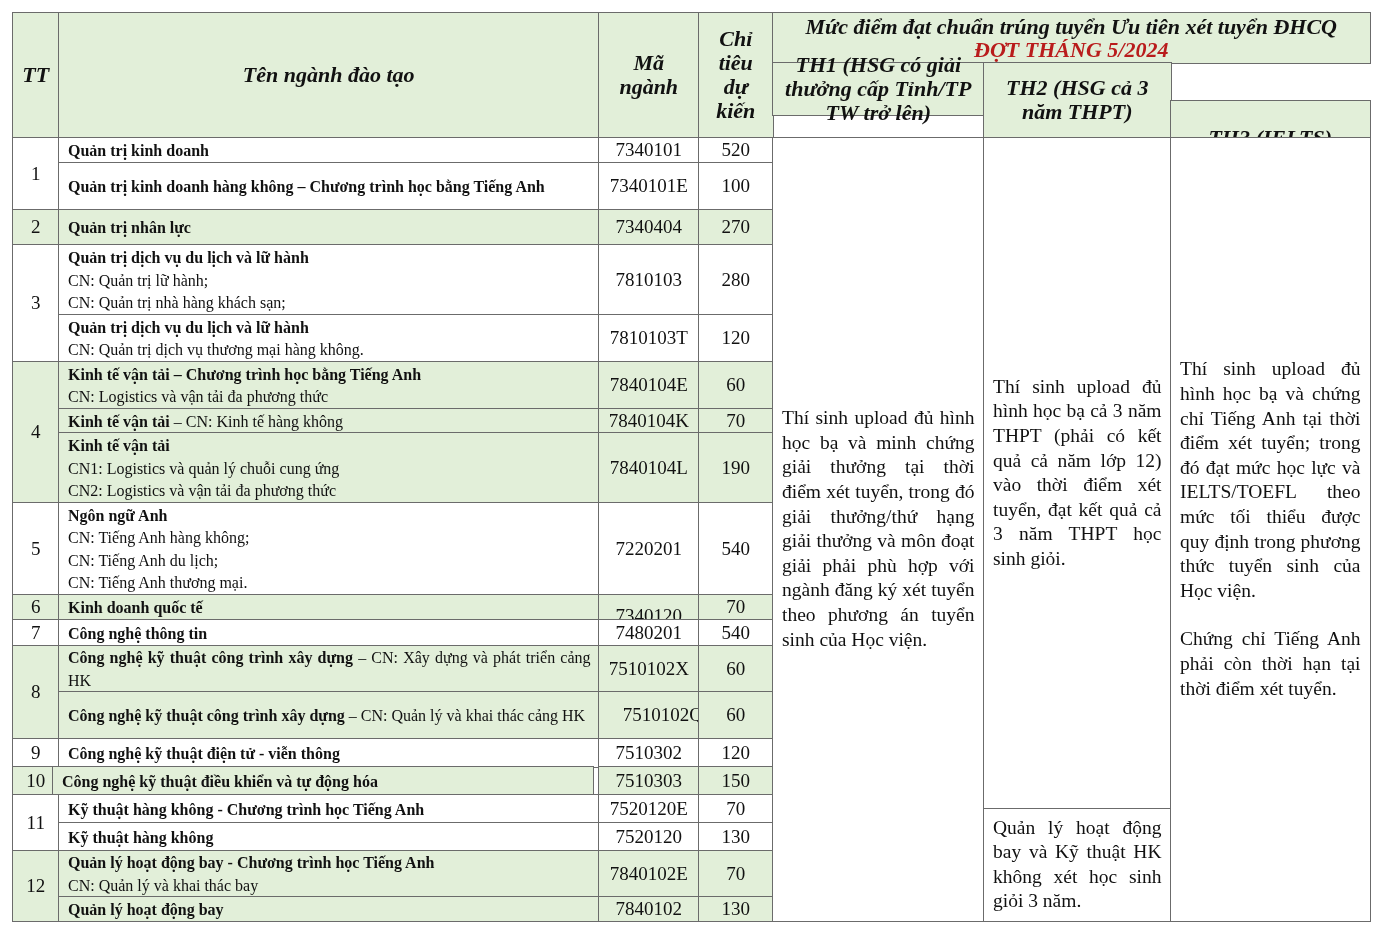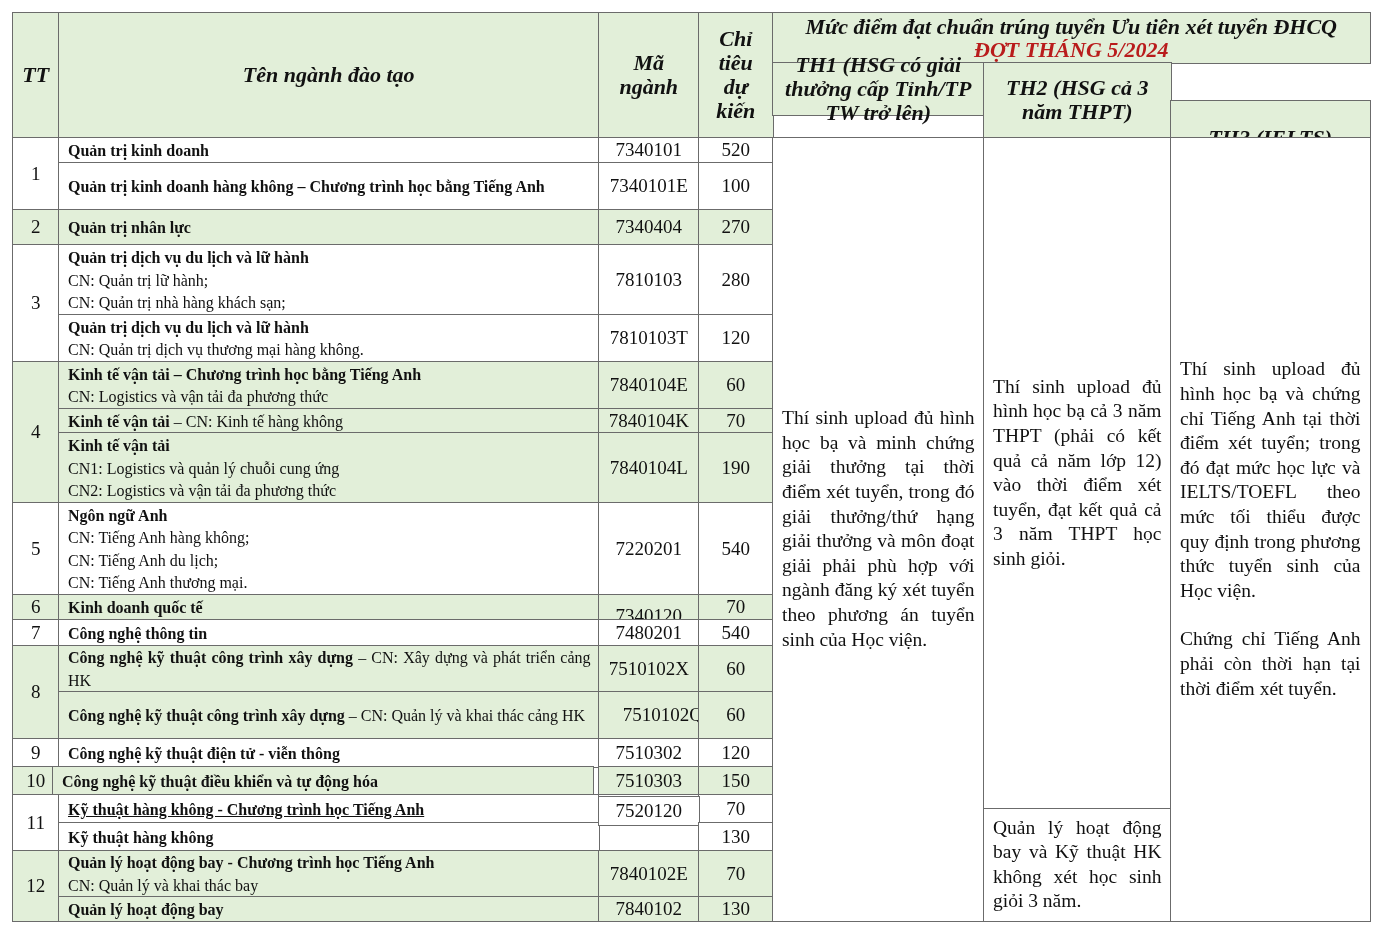--- a/index.html
+++ b/index.html
@@ -216,33 +216,33 @@
     </div>
     <div class="cell green num" style="left: 598px; top: 766px; width: 101.5px; height: 29.5px;">
       <span>7510303</span>
     </div>
     <div class="cell green num" style="left: 698px; top: 766px; width: 75.5px; height: 29.5px;">
       <span>150</span>
     </div>
     <div class="cell white num" style="left: 12px; top: 794px; width: 47.5px; height: 57.5px;">
       <span>11</span>
     </div>
-    <div class="cell white name" style="left: 58px; top: 794px; width: 541.5px; height: 29.5px; text-decoration: underline;">
+    <div class="cell white name" style="left: 58px; top: 794px; width: 541.5px; height: 29.5px;">
       <div class="just"><span class="b">Kỹ thuật hàng không - Chương trình học Tiếng Anh</span></div>
     </div>
     <div class="cell white num" style="left: 598px; top: 794px; width: 101.5px; height: 29.5px;">
       <span>7520120E</span>
     </div>
     <div class="cell white num" style="left: 698px; top: 794px; width: 75.5px; height: 29.5px;">
       <span>70</span>
     </div>
     <div class="cell white name" style="left: 58px; top: 822px; width: 541.5px; height: 29.5px;">
       <div class="just"><span class="b">Kỹ thuật hàng không</span></div>
     </div>
-    <div class="cell white num" style="left: 598px; top: 796px; width: 101.5px; height: 29.5px;">
+    <div class="cell white num" style="left: 598px; top: 822px; width: 101.5px; height: 29.5px;">
       <span>7520120</span>
     </div>
     <div class="cell white num" style="left: 698px; top: 822px; width: 75.5px; height: 29.5px;">
       <span>130</span>
     </div>
     <div class="cell green num" style="left: 12px; top: 850px; width: 47.5px; height: 71.5px;">
       <span>12</span>
     </div>
     <div class="cell green name" style="left: 58px; top: 850px; width: 541.5px; height: 47.5px;">
       <div class="just"><span class="b">Quản lý hoạt động bay - Chương trình học Tiếng Anh</span></div>

